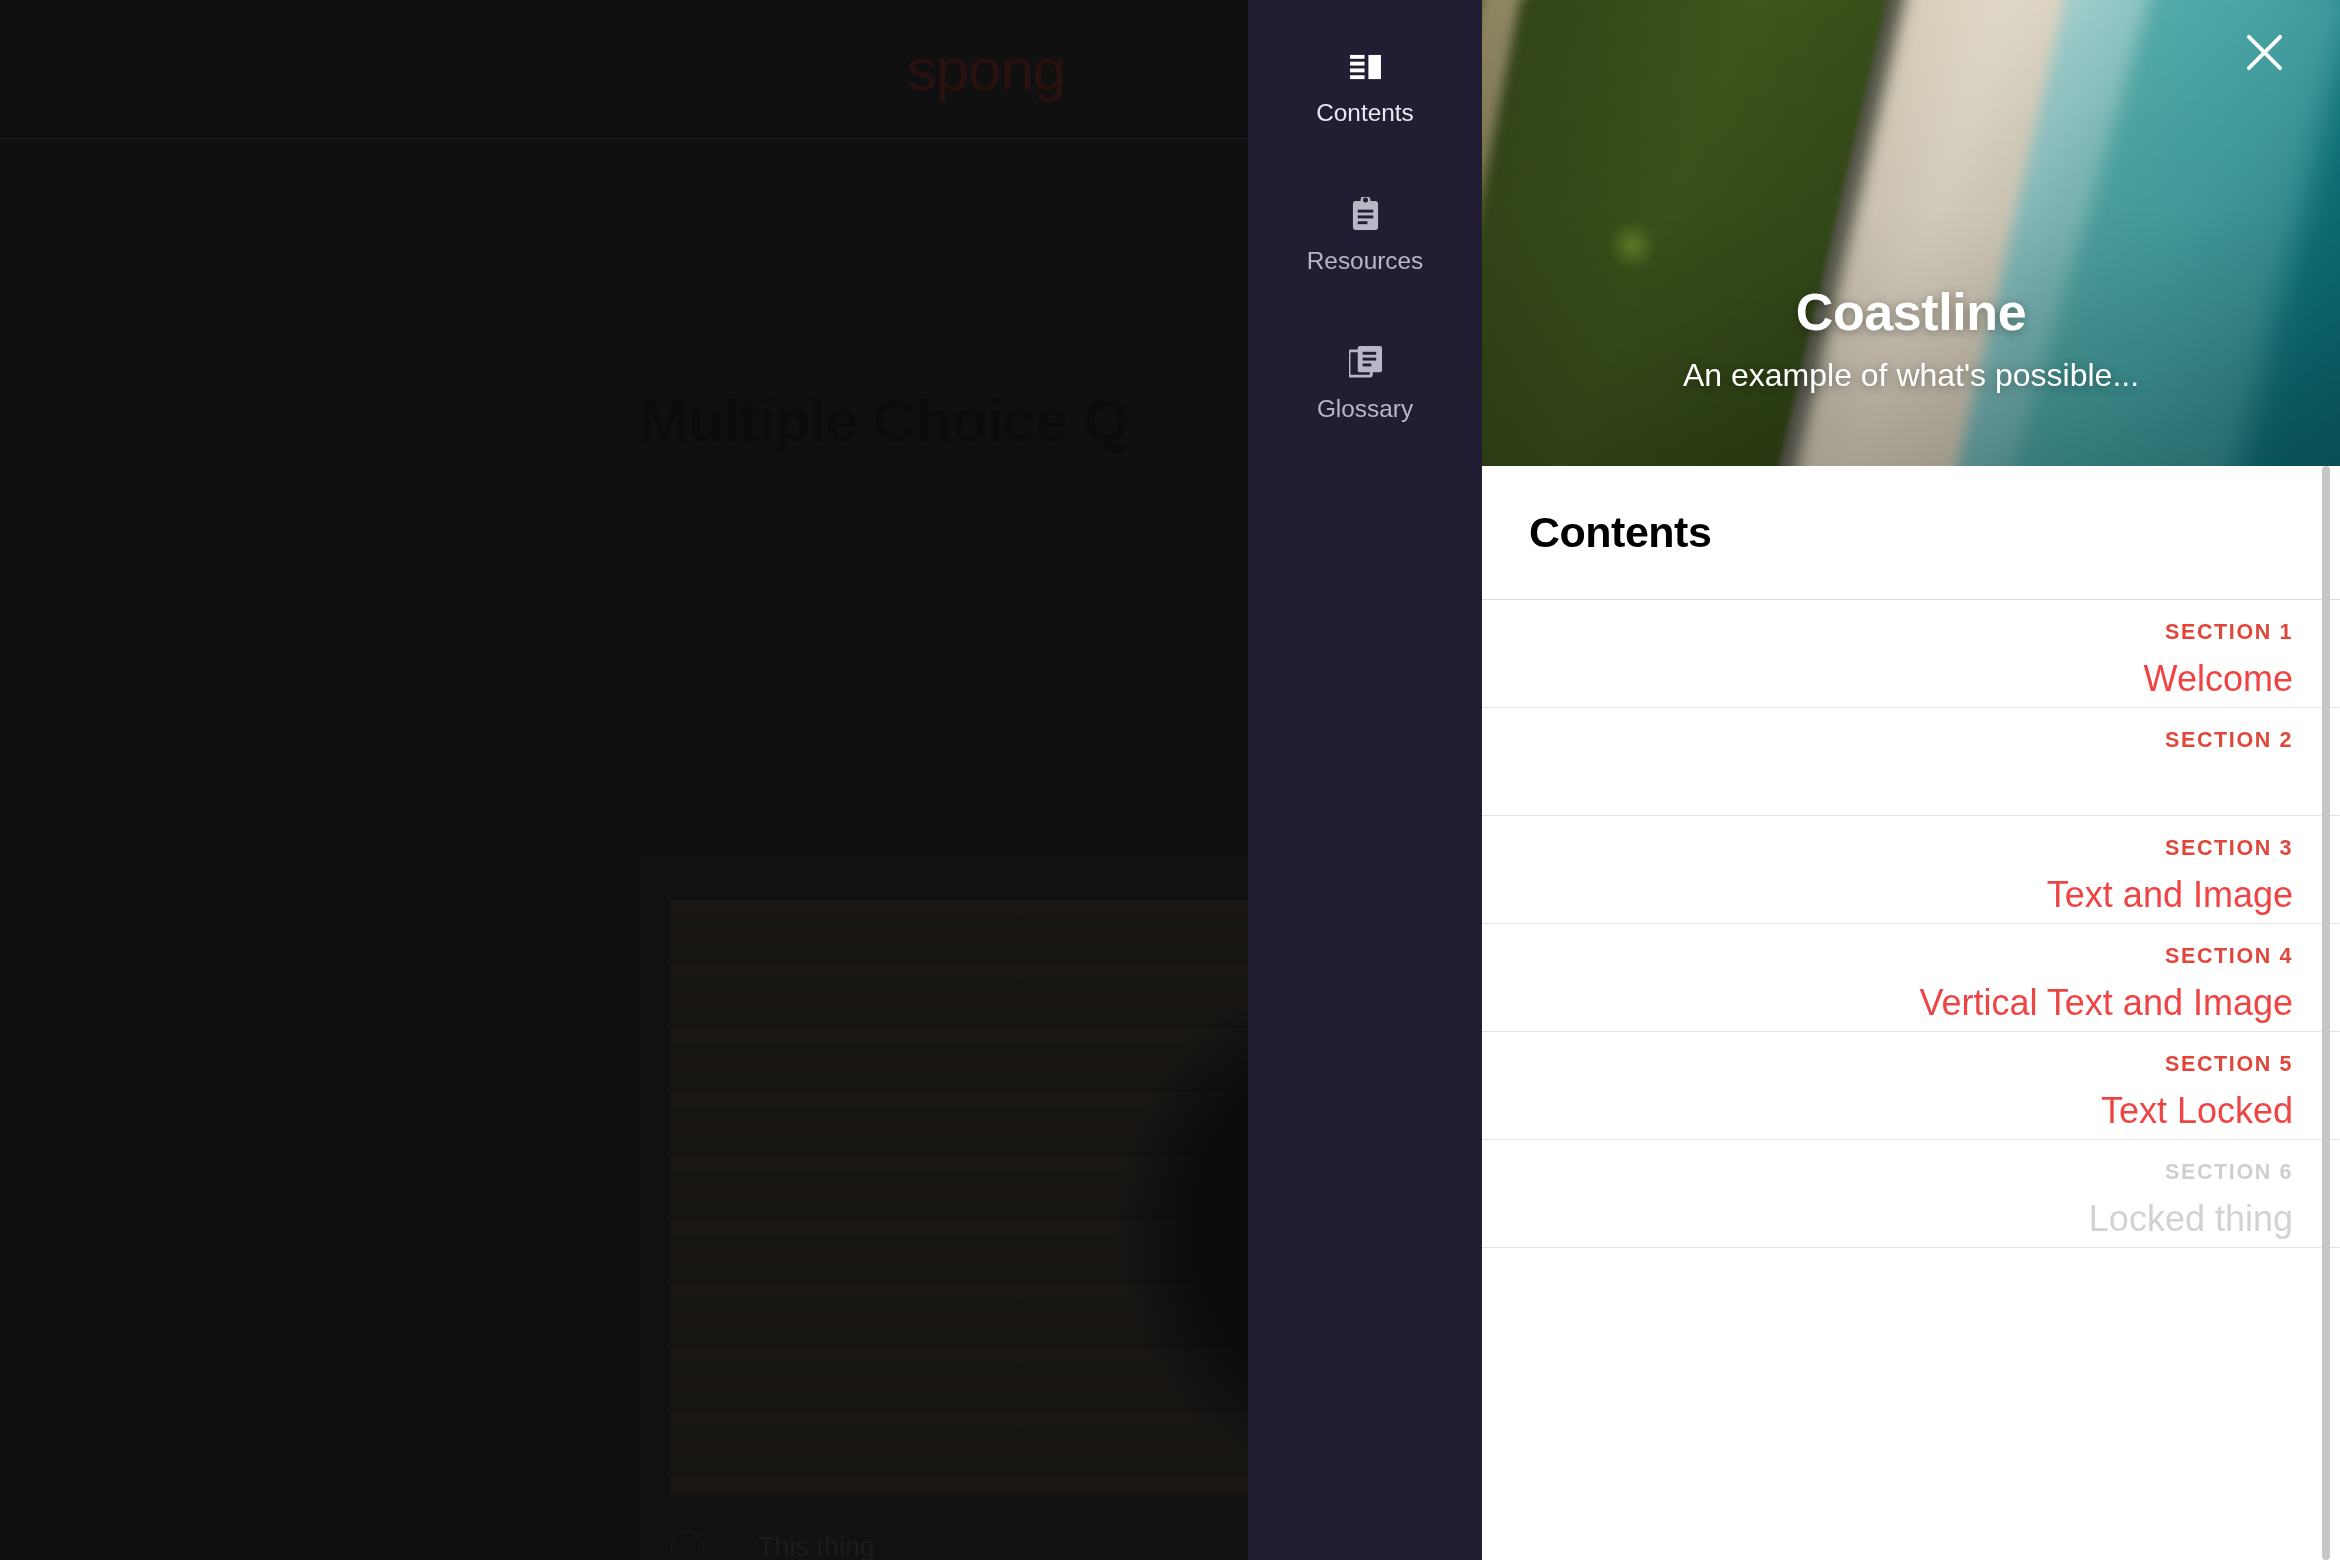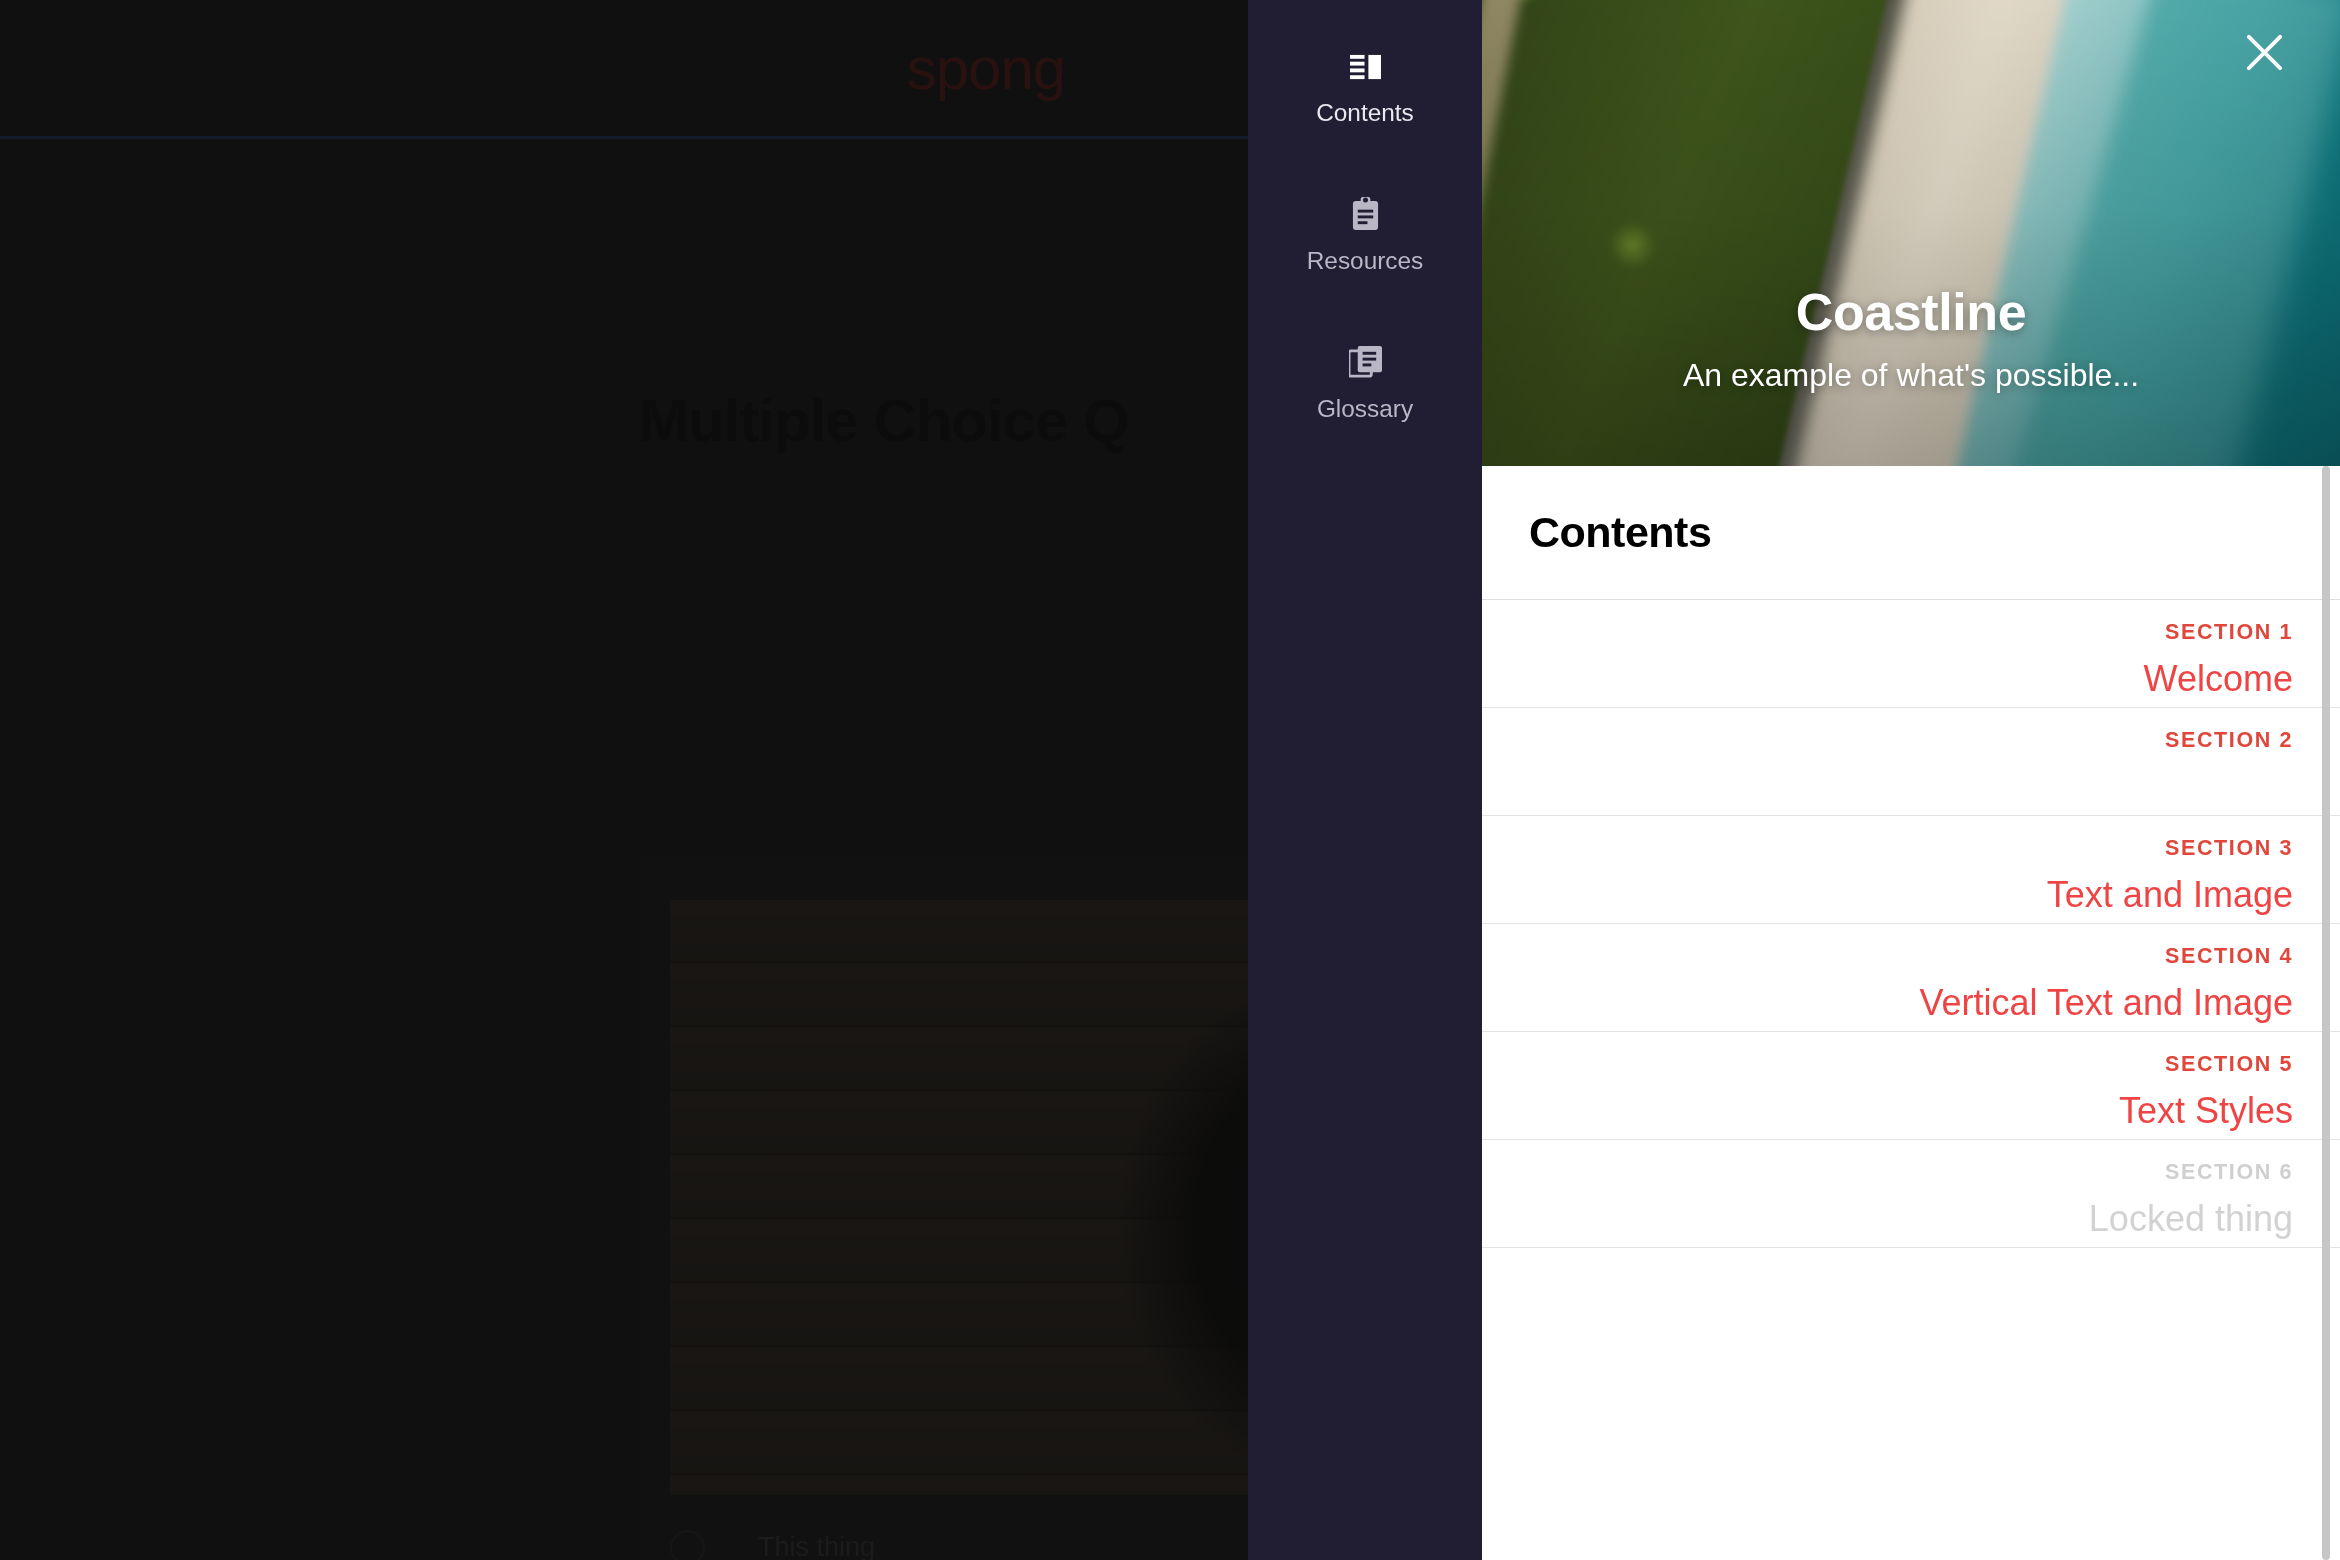--- a/index.html
+++ b/index.html
@@ -14,21 +14,21 @@
   #app { position:relative; width:2341px; height:1560px; overflow:hidden; }
 
   
   .bg-page {
     position:absolute; inset:0;
     background:#2b2b2b;
   }
   .bg-header {
     position:absolute; top:0; left:0; width:1972px; height:139px;
     background:#2b2b2b;
-    border-bottom:3px solid #3b82f6;
+    border-bottom:1px solid #3b82f6;
     display:flex; align-items:center; justify-content:center;
   }
   .bg-logo {
     font-size:60px;
     font-weight:400;
     letter-spacing:-1px;
     color:#d6341f;
   }
   .bg-body { position:absolute; top:139px; left:0; width:2341px; bottom:0; }
   .bg-title {
@@ -360,21 +360,21 @@
         <div class="toc-title">Text and Image</div>
       </div>
 
       <div class="toc-row">
         <div class="toc-kicker">SECTION 4</div>
         <div class="toc-title">Vertical Text and Image</div>
       </div>
 
       <div class="toc-row">
         <div class="toc-kicker">SECTION 5</div>
-        <div class="toc-title">Text Styles</div>
+        <div class="toc-title">Text Locked</div>
       </div>
 
       <div class="toc-row locked">
         <div class="toc-kicker">SECTION 6</div>
         <div class="toc-title">Locked thing</div>
       </div>
 
     </div>
 
     <div class="panel-scrollbar">

